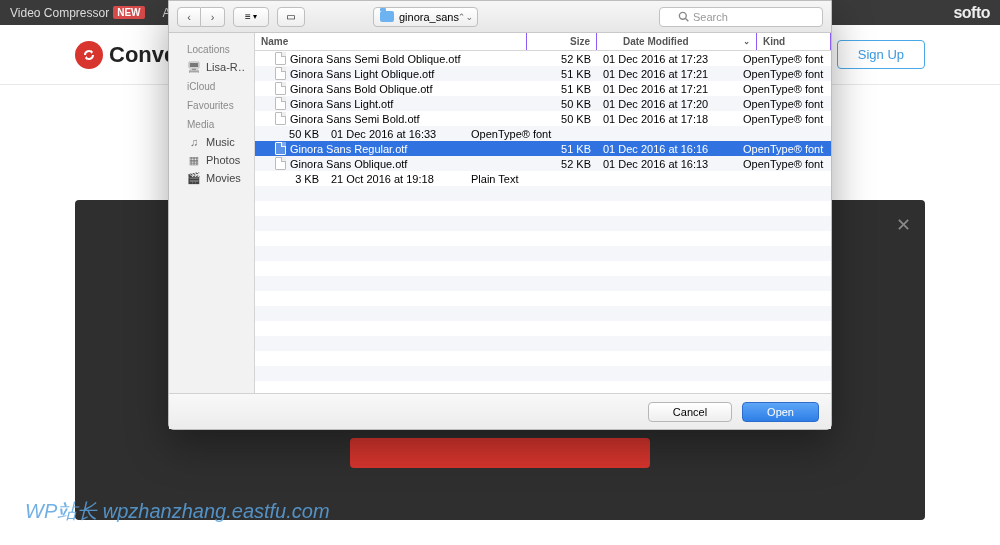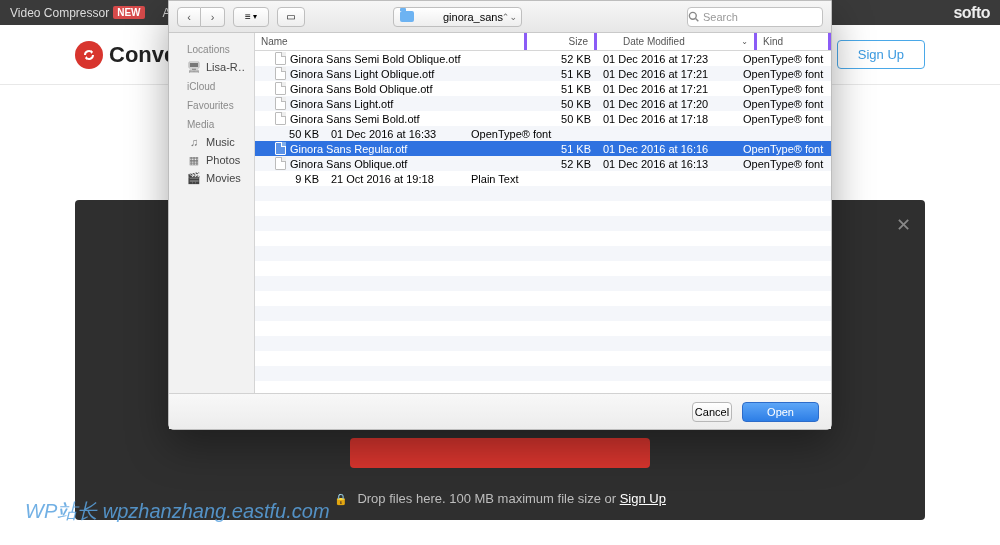--- a/index.html
+++ b/index.html
@@ -30,57 +30,57 @@
   .watermark { position: absolute; left: 25px; bottom: 20px; color: #5aa3e0; font-style: italic; font-size: 20px; opacity: .85; }
 
   
   .dialog { position: absolute; left: 168px; top: 0; width: 664px; height: 430px; background: #fff; border: 1px solid #bdbdbd; border-radius: 0 0 6px 6px; box-shadow: 0 16px 40px rgba(0,0,0,.35); display: flex; flex-direction: column; }
   .dialog .toolbar { height: 32px; background: linear-gradient(#f6f6f6,#e7e7e7); border-bottom: 1px solid #c9c9c9; display: flex; align-items: center; padding: 0 8px; gap: 8px; }
   .navbtns { display: flex; }
   .navbtn { width: 24px; height: 20px; border: 1px solid #bfbfbf; background: linear-gradient(#fff,#eee); display: flex; align-items: center; justify-content: center; font-size: 11px; color: #555; cursor: pointer; }
   .navbtn:first-child { border-radius: 4px 0 0 4px; }
   .navbtn:last-child { border-radius: 0 4px 4px 0; border-left: none; }
   .viewbtn { width: 36px; height: 20px; border: 1px solid #bfbfbf; border-radius: 4px; background: linear-gradient(#fff,#eee); display: flex; align-items: center; justify-content: center; font-size: 10px; cursor: pointer; gap: 2px; }
-  .pathbtn { height: 20px; border: 1px solid #bfbfbf; border-radius: 4px; background: linear-gradient(#fff,#eee); display: flex; align-items: center; padding: 0 18px 0 6px; font-size: 11px; position: relative; cursor: pointer; margin-left: 80px; gap: 24px; }
+  .pathbtn { height: 20px; border: 1px solid #bfbfbf; border-radius: 4px; background: linear-gradient(#fff,#eee); display: flex; align-items: center; padding: 0 18px 0 6px; font-size: 11px; position: relative; cursor: pointer; margin-left: 60px; }
   .pathbtn .folder { width: 14px; height: 11px; background: #6db3f2; border-radius: 2px; margin-right: 5px; position: relative; }
   .pathbtn .folder::before { content: ""; position: absolute; top: -3px; left: 0; width: 6px; height: 3px; background: #6db3f2; border-radius: 1px 1px 0 0; }
   .pathbtn .chev { position: absolute; right: 4px; font-size: 9px; color: #666; }
-  .searchbox { margin-left: auto; height: 20px; width: 136px; border: 1px solid #c2c2c2; border-radius: 4px; display: flex; align-items: center; padding: 0 0; color: #999; font-size: 11px; gap: 4px; background: #fff; }
+  .searchbox { margin-left: auto; height: 20px; width: 164px; border: 1px solid #c2c2c2; border-radius: 4px; display: flex; align-items: center; padding: 0 18px; color: #999; font-size: 11px; gap: 4px; background: #fff; }
   .searchbox svg { width: 11px; height: 11px; stroke: #888; fill: none; stroke-width: 2; }
 
   .dbody { flex: 1; display: flex; overflow: hidden; }
   .sidebar { width: 86px; background: #f2f2f2; border-right: 1px solid #d4d4d4; padding: 6px 8px; font-size: 11px; color: #555; }
   .sidebar .section { padding: 3px 10px 3px 10px; color: #8a8a8a; font-size: 10px; margin-top: 2px; }
   .sidebar .item { padding: 3px 6px 3px 10px; display: flex; align-items: center; gap: 5px; cursor: pointer; color: #444; white-space: nowrap; overflow: hidden; text-overflow: ellipsis; }
   .sidebar .ico { width: 14px; height: 12px; flex-shrink: 0; display: inline-flex; align-items: center; justify-content: center; color: #777; }
 
   .filepane { flex: 1; display: flex; flex-direction: column; }
   .colheaders { height: 18px; border-bottom: 1px solid #d6d6d6; background: #fff; display: flex; font-size: 10px; color: #555; align-items: center; }
-  .colheaders > div { border-right: 3px solid #8b5cf6; padding: 8px 6px; display: flex; align-items: center; height: 100%; }
+  .colheaders > div { border-right: 1px solid #8b5cf6; padding: 8px 6px; display: flex; align-items: center; height: 100%; font-weight: bold; }
   .col-name { width: 272px; }
   .col-size { width: 70px; justify-content: flex-end; }
   .col-date { width: 140px; position: relative; margin-left: 20px; }
   .col-date .sort { position: absolute; right: 6px; font-size: 8px; }
   .col-kind { flex: 1; }
 
   .filelist { flex: 1; overflow: auto; font-size: 11px; background: repeating-linear-gradient(#fff 0 15px, #f4f6fa 15px 30px); }
   .row { height: 15px; display: flex; align-items: center; cursor: pointer; }
   .row.selected { background: #2f72e0; color: #fff; }
   .row .cell { padding: 16px 6px; overflow: hidden; white-space: nowrap; text-overflow: ellipsis; }
   .row .c-name { width: 272px; display: flex; align-items: center; gap: 4px; padding-left: 20px; }
   .row .c-size { width: 70px; text-align: right; }
   .row .c-date { width: 140px; }
   .row .c-kind { flex: 1; }
   .fileico { width: 11px; height: 13px; background: #fff; border: 1px solid #bbb; border-radius: 1px; position: relative; flex-shrink: 0; }
   .fileico::after { content: ""; position: absolute; top: -1px; right: -1px; width: 4px; height: 4px; background: #eee; border-left: 1px solid #bbb; border-bottom: 1px solid #bbb; }
   .row.selected .fileico { border-color: #fff; background: #5c93e7; }
   .row.selected .fileico::after { background: #80ade9; border-color: #fff; }
 
   .dfooter { height: 36px; border-top: 1px solid #d2d2d2; background: linear-gradient(#f8f8f8,#ececec); display: flex; align-items: center; justify-content: flex-end; padding: 0 12px; gap: 10px; }
-  .btn { height: 20px; padding: 0 2px; border-radius: 4px; border: 1px solid #b7b7b7; background: linear-gradient(#fff,#eee); font-size: 11px; cursor: pointer; }
+  .btn { height: 20px; padding: 0 24px; border-radius: 4px; border: 1px solid #b7b7b7; background: linear-gradient(#fff,#eee); font-size: 11px; cursor: pointer; }
   .btn.primary { background: linear-gradient(#5da6f7,#2d7ee6); border-color: #2d6cc9; color: #fff; padding: 0 24px; }
 </style>
 </head>
 <body>
 
 <div class="topbar">
   <div class="vc">
     <span>Video Compressor</span>
     <span class="badge">NEW</span>
   </div>
@@ -97,25 +97,20 @@
         </svg>
     </div>
     <span class="text">Conver</span>
   </div>
   <button class="signup">Sign Up</button>
 </div>
 
 <div class="darkpanel">
   <span class="close">✕</span>
   <div class="dropzone"></div>
-  <div class="droptext">
-    <span class="lock">🔒</span>
-    <span>Drop files here. 100 MB maximum file size or </span>
-    <a href="#">Sign Up</a>
-  </div>
 </div>
 
 <div class="watermark">WP站长  wpzhanzhang.eastfu.com</div>
 
 <div class="dialog">
   <div class="toolbar">
     <div class="navbtns">
       <div class="navbtn">
           <span>‹</span>
         </div>
@@ -241,21 +236,21 @@
           <div class="row">
             <div class="cell c-name">
               <span class="fileico"></span>
               <span>Ginora Sans Oblique.otf</span>
             </div>
             <div class="cell c-size">52 KB</div>
             <div class="cell c-date">01 Dec 2016 at 16:13</div>
             <div class="cell c-kind">OpenType® font</div>
           </div>
           <div class="row">
-            <div class="cell c-size">9 KB</div>
+            <div class="cell c-size">3 KB</div>
             <div class="cell c-date">21 Oct 2016 at 19:18</div>
             <div class="cell c-kind">Plain Text</div>
           </div>
         </div>
     </div>
   </div>
 
   <div class="dfooter">
     <button class="btn">Cancel</button>
     <button class="btn primary">Open</button>

